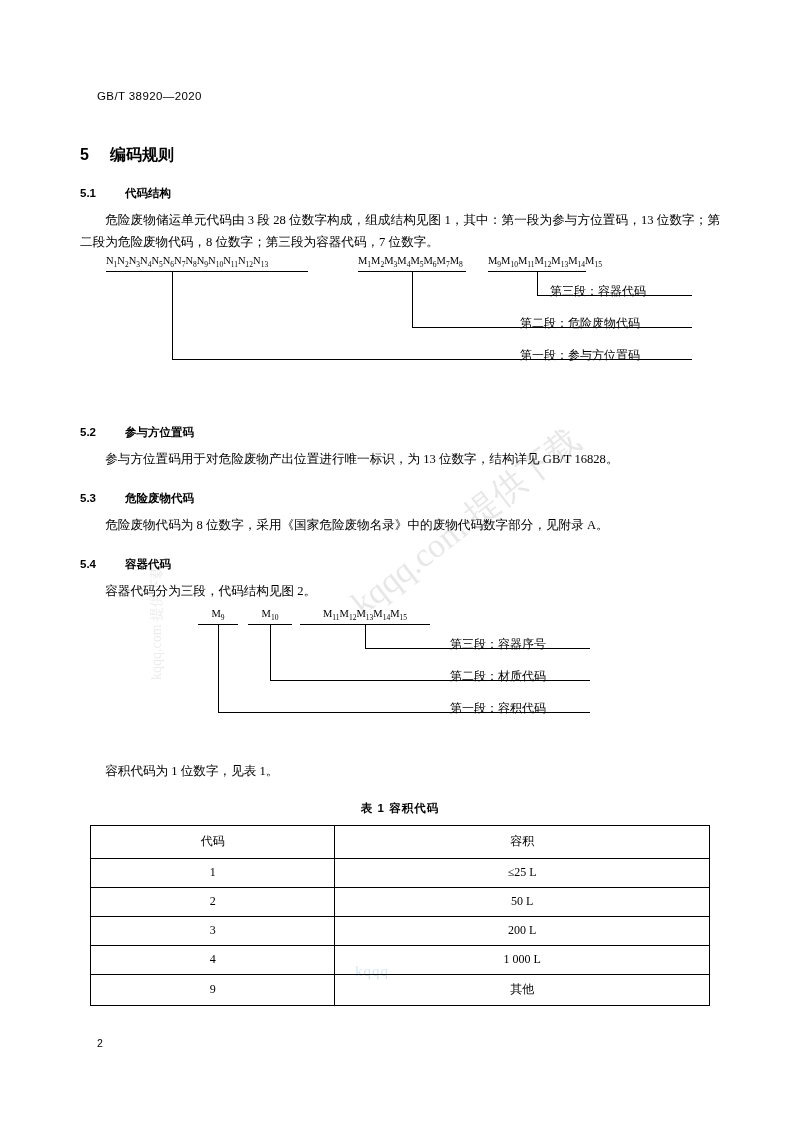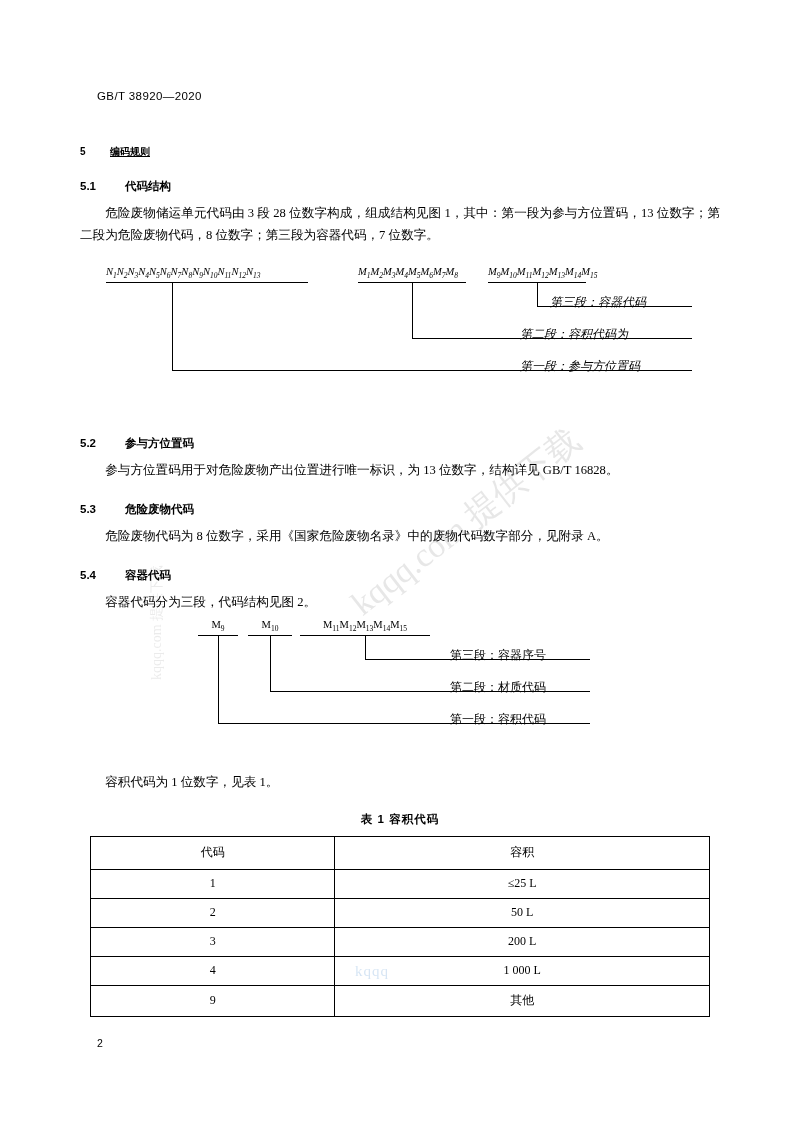--- a/index.html
+++ b/index.html
@@ -31,24 +31,23 @@
     letter-spacing: 0.4px;
   }
   .content {
     position: absolute;
     left: 80px;
     top: 145px;
     width: 640px;
   }
   .h2 {
     font-family: "Liberation Sans", sans-serif;
-    font-size: 10px;
+    font-size: 16px;
     font-weight: bold;
     margin: 0 0 0 0;
-    text-decoration: underline;
   }
   .h2 .num {
     display: inline-block;
     width: 30px;
   }
   .h3 {
     font-family: "Liberation Sans", sans-serif;
     font-size: 11.5px;
     font-weight: bold;
     margin: 0;
@@ -67,23 +66,22 @@
   .sec {
     margin-top: 20px;
   }
   .sec-body {
     margin-top: 9px;
   }
   
   .fig1 {
     position: relative;
     height: 150px;
-    margin-top: 20px;
+    margin-top: 2px;
     font-size: 10px;
-    font-style: italic;
   }
   .seg-label {
     position: absolute;
     font-family: "Liberation Serif", serif;
     font-size: 10.5px;
     white-space: nowrap;
     text-align: center;
   }
   .seg-label .sub {
     font-size: 7.5px;
@@ -216,21 +214,21 @@
         <div class="ln vln" style="left:457px; top:16px; height:24px;"></div>
         <div class="ln hln" style="left:457px; top:40px; width:155px;"></div>
 
         <div class="ln vln" style="left:332px; top:16px; height:56px;"></div>
         <div class="ln hln" style="left:332px; top:72px; width:280px;"></div>
 
         <div class="ln vln" style="left:92px; top:16px; height:88px;"></div>
         <div class="ln hln" style="left:92px; top:104px; width:520px;"></div>
 
         <div class="right-label" style="left:470px; top:28px;">第三段：容器代码</div>
-        <div class="right-label" style="left:440px; top:60px;">第二段：容积代码为</div>
+        <div class="right-label" style="left:440px; top:60px;">第二段：危险废物代码</div>
         <div class="right-label" style="left:440px; top:92px;">第一段：参与方位置码</div>
       </div>
 
     </div>
 
     <div class="sec">
       <div class="h3">
         <span class="num">5.2</span><span>参与方位置码</span>
       </div>
       <div class="sec-body">

